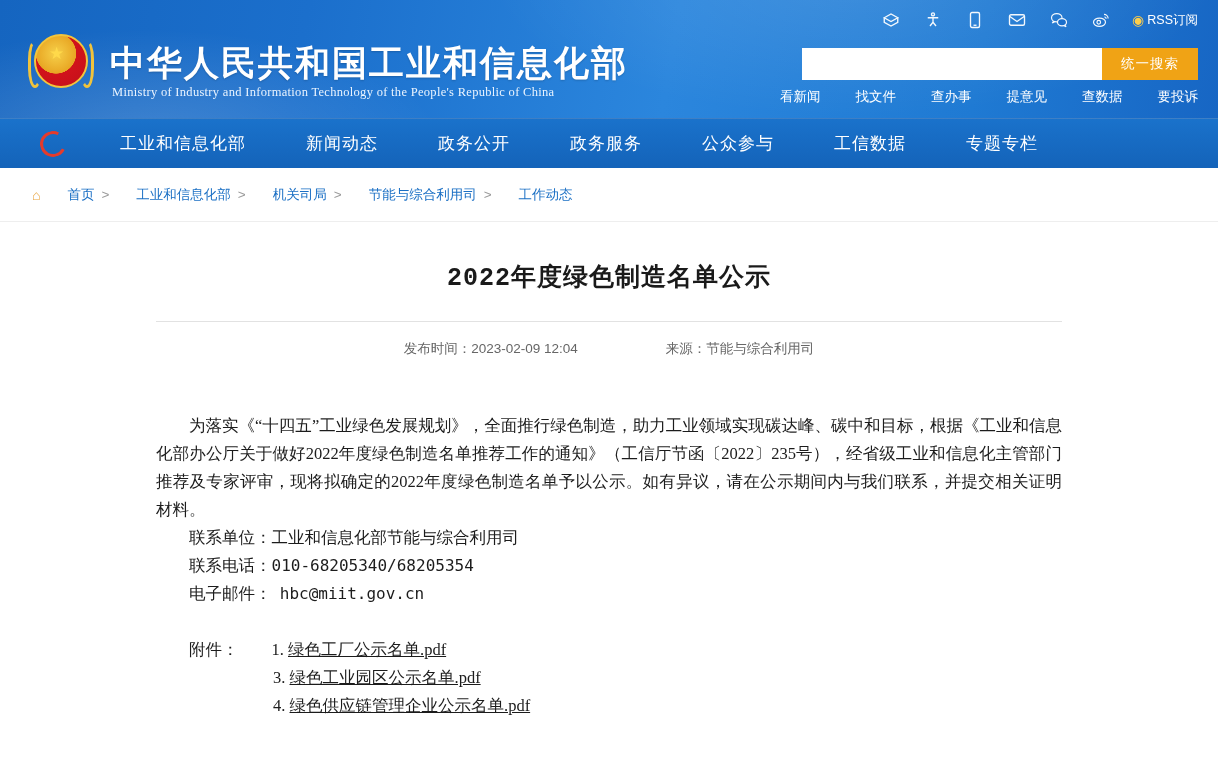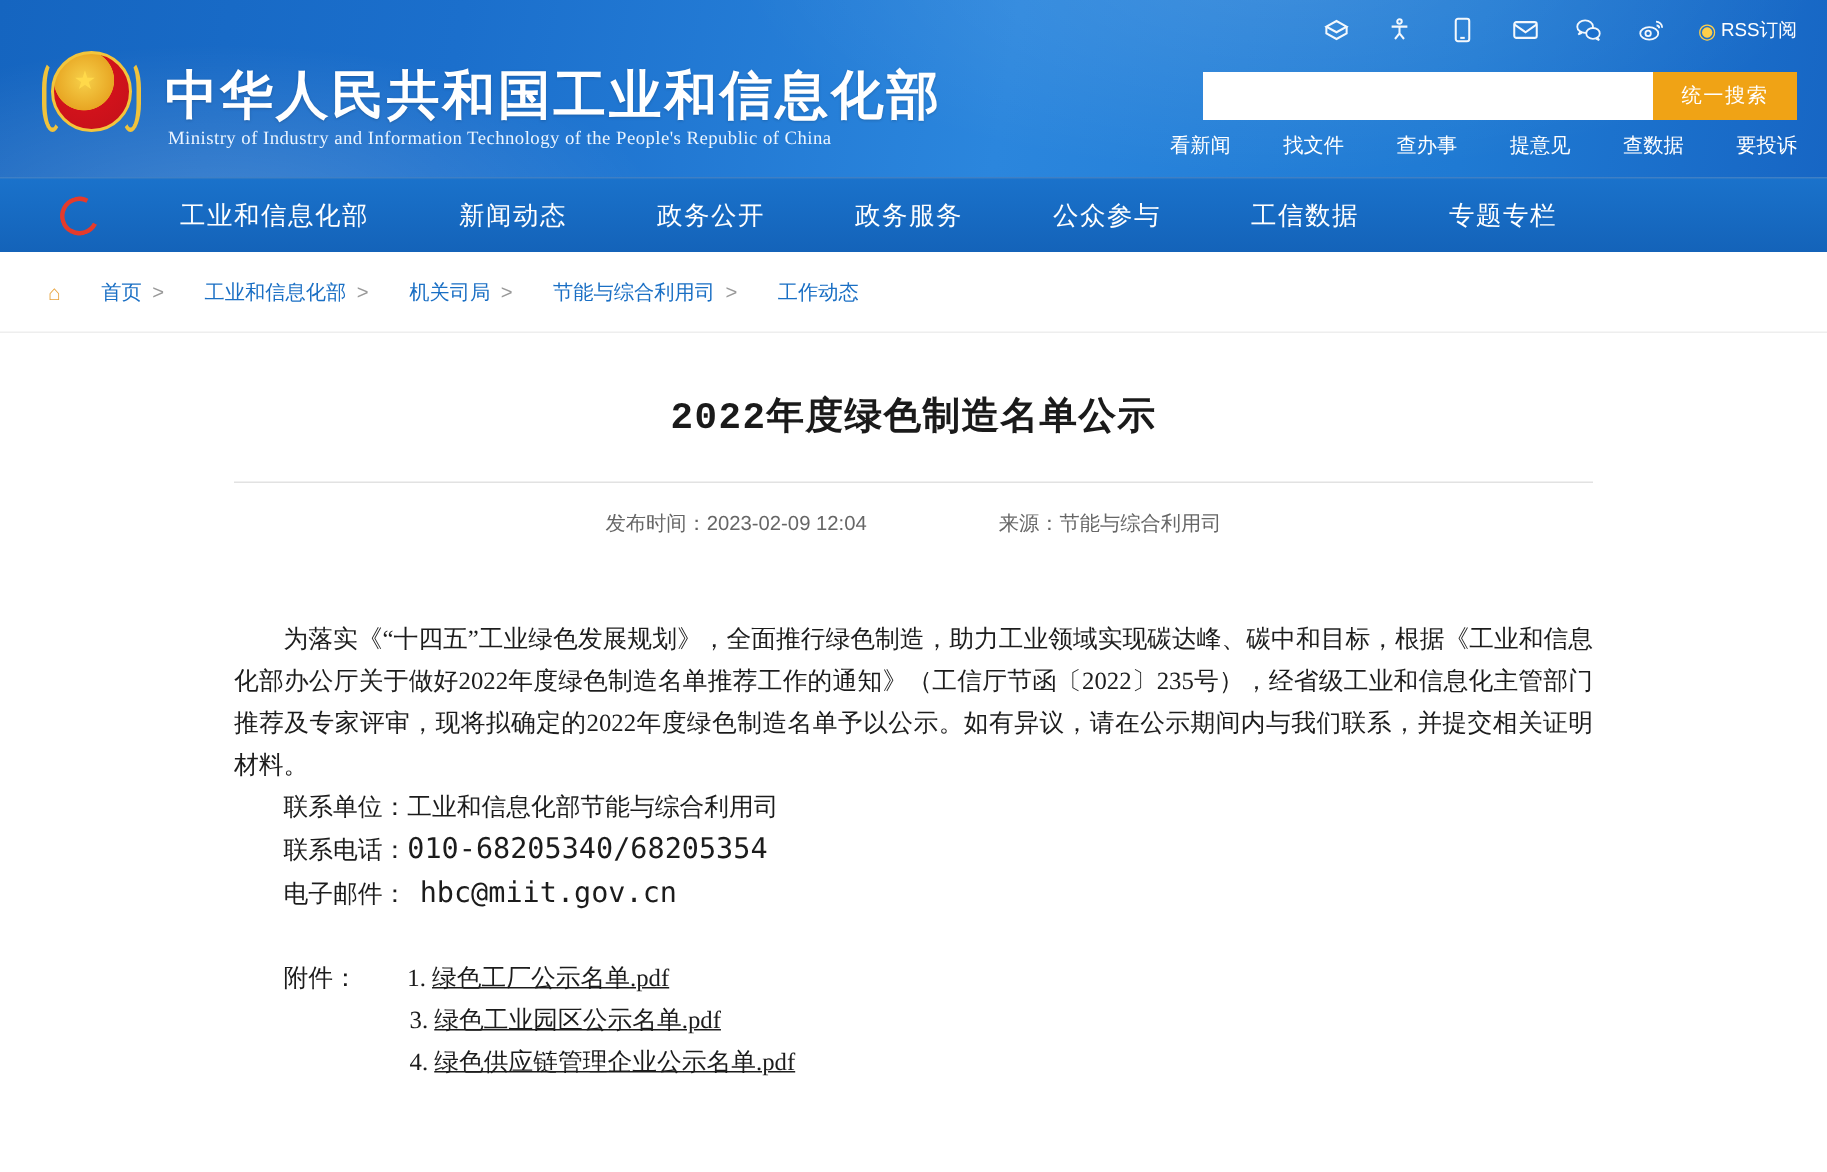--- a/index.html
+++ b/index.html
@@ -256,21 +256,21 @@
   }
   .para-indent {
     text-indent: 2em;
     text-align: justify;
     margin: 0;
   }
   .line-indent {
     text-indent: 2em;
     margin: 0;
   }
-  .mono { font-family: "DejaVu Sans Mono", "Liberation Mono", monospace; font-size: 19px; }
+  .mono { font-family: "DejaVu Sans Mono", "Liberation Mono", monospace; font-size: 16px; }
   .attach-block { margin-top: 28px; }
   .attach-line {
     text-indent: 2em;
     margin: 0;
     line-height: 28px;
   }
   .attach-line .num { display: inline-block; }
   .attach-sub { text-indent: 2em; margin: 0; line-height: 28px; padding-left: 84px; }
   .attach-name { color: #1c1c1c; }
 </style>

